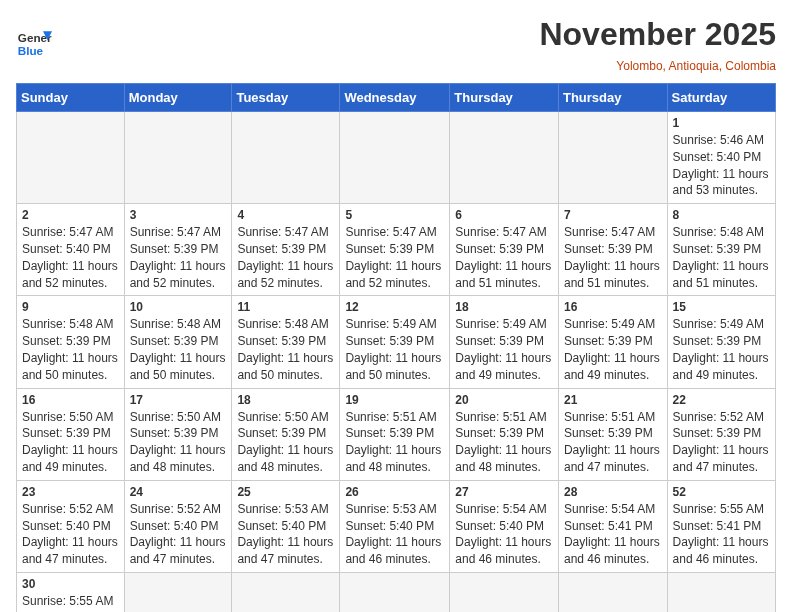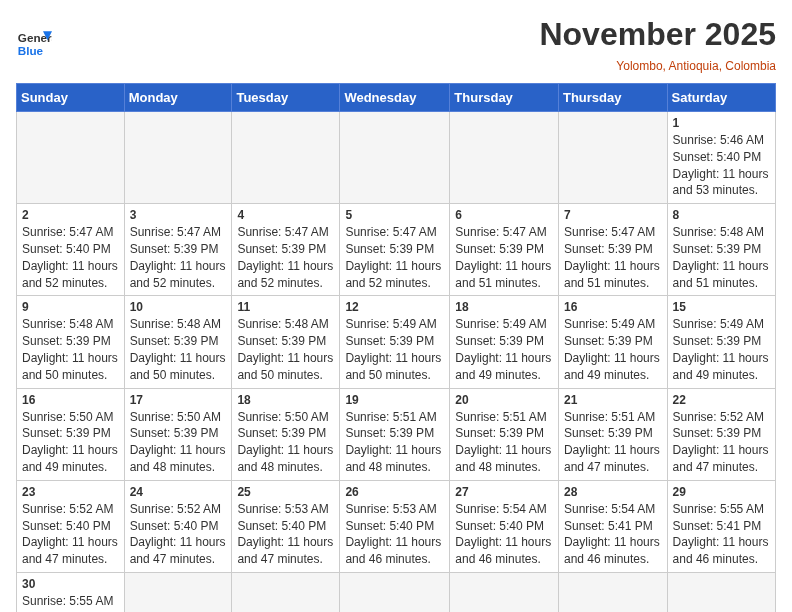--- a/index.html
+++ b/index.html
@@ -232,21 +232,21 @@
         </td>
         <td>
           <span class="day-number">27</span>
           <div class="day-info">Sunrise: 5:54 AM<br>Sunset: 5:40 PM<br>Daylight: 11 hours<br>and 46 minutes.</div>
         </td>
         <td>
           <span class="day-number">28</span>
           <div class="day-info">Sunrise: 5:54 AM<br>Sunset: 5:41 PM<br>Daylight: 11 hours<br>and 46 minutes.</div>
         </td>
         <td>
-          <span class="day-number">29</span>
+          <span class="day-number">52</span>
           <div class="day-info">Sunrise: 5:55 AM<br>Sunset: 5:41 PM<br>Daylight: 11 hours<br>and 46 minutes.</div>
         </td>
       </tr>
       <tr class="week-row">
         <td>
           <span class="day-number">30</span>
           <div class="day-info">Sunrise: 5:55 AM<br>Sunset: 5:41 PM<br>Daylight: 11 hours<br>and 46 minutes.</div>
         </td>
         <td class="empty"></td>
         <td class="empty"></td>

